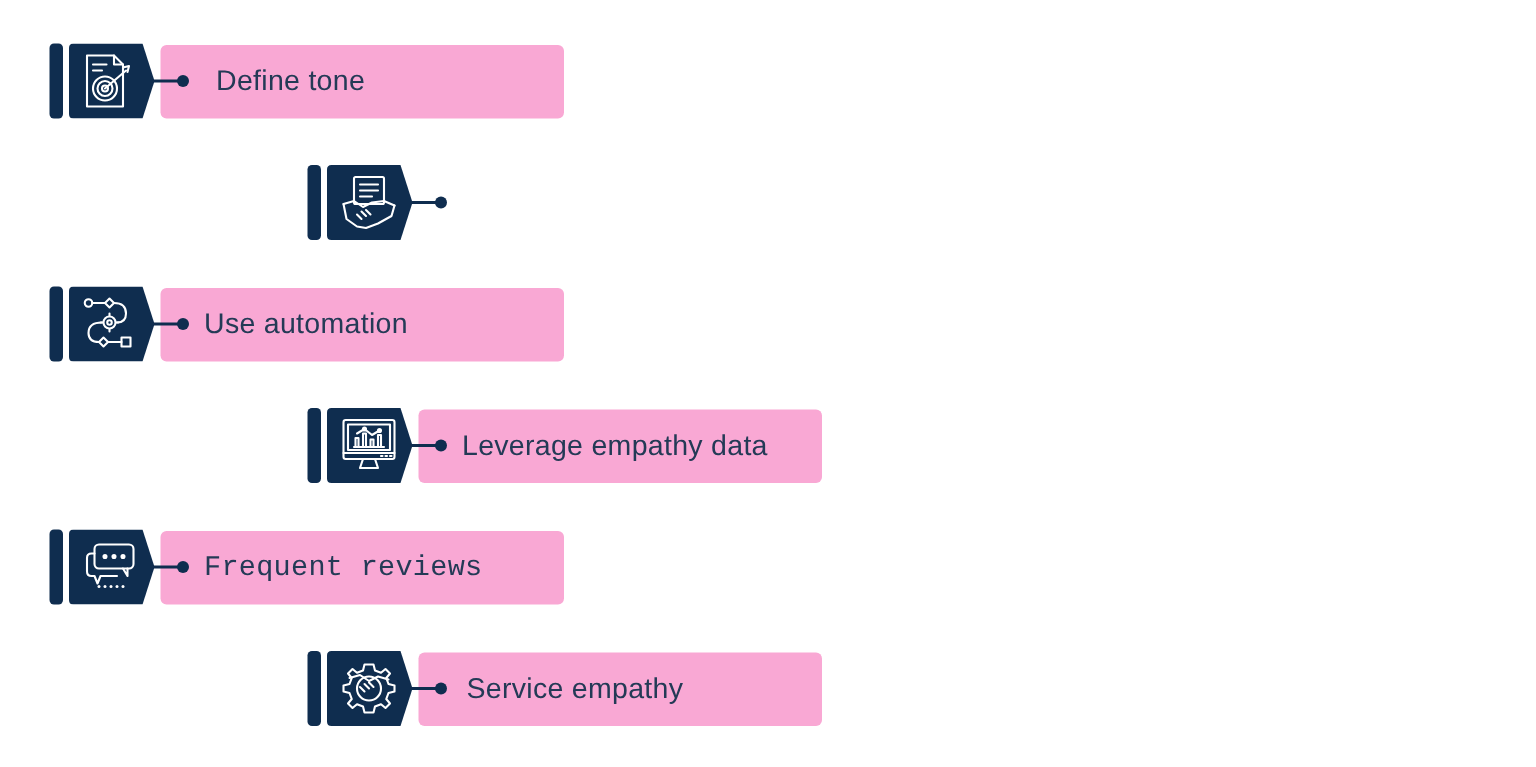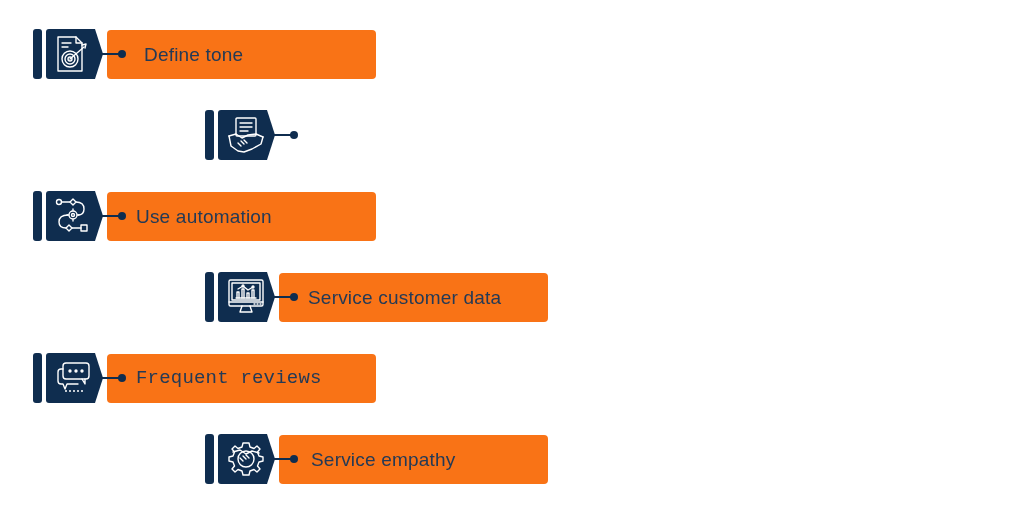--- a/index.html
+++ b/index.html
@@ -60,21 +60,21 @@
       height: 8px;
       border-radius: 50%;
       background: #0f2d4f;
     }
     .step .label-box {
       position: absolute;
       left: 74px;
       top: 1px;
       width: 269px;
       height: 49px;
-      background: #f97316;
+      background: #f9a8d4;
       border-radius: 4px;
       z-index: 0;
     }
     .step .connector, .step .dot { z-index: 2; }
     .step .icon-block { z-index: 3; }
     .step .label {
       position: absolute;
       top: 0;
       height: 49px;
       line-height: 49px;
@@ -155,21 +155,21 @@
       <path d="M15 28 L18 31 L15 34 L12 31 Z"></path>
       <line x1="18" y1="31" x2="27" y2="31"></line>
       <rect x="27" y="28" width="6" height="6"></rect>
     </svg>
   </div>
 </div>
 
 <div class="step" style="left:205px; top:272px; width:345px;">
   <div class="bar"></div>
   <div class="label-box">
-    <span class="label" style="left:29px;">Service customer data</span>
+    <span class="label" style="left:29px;">Leverage empathy data</span>
   </div>
   <div class="connector"></div>
   <div class="dot"></div>
   <div class="icon-block">
     <svg class="shape" width="57" height="50" viewBox="0 0 57 50">
         <path d="M3 0 H49 L57 25 L49 50 H3 Q0 50 0 47 V3 Q0 0 3 0 Z" fill="#0f2d4f"></path>
       </svg>
     <svg class="glyph" width="40" height="38" viewBox="0 0 40 38" fill="none" stroke="#ffffff" stroke-width="1.4" stroke-linecap="round" stroke-linejoin="round">
       <rect x="3" y="2" width="34" height="26" rx="1.5"></rect>
       <rect x="6" y="5" width="28" height="17"></rect>

